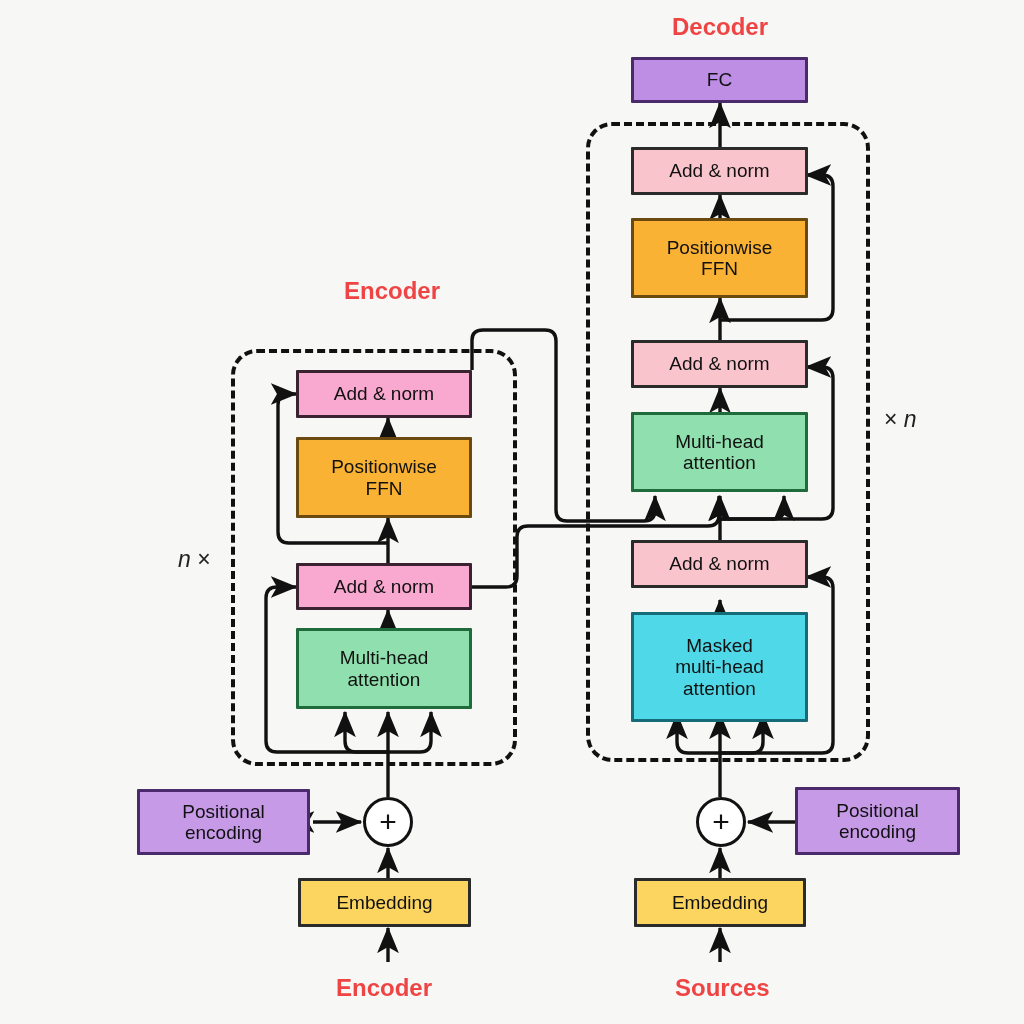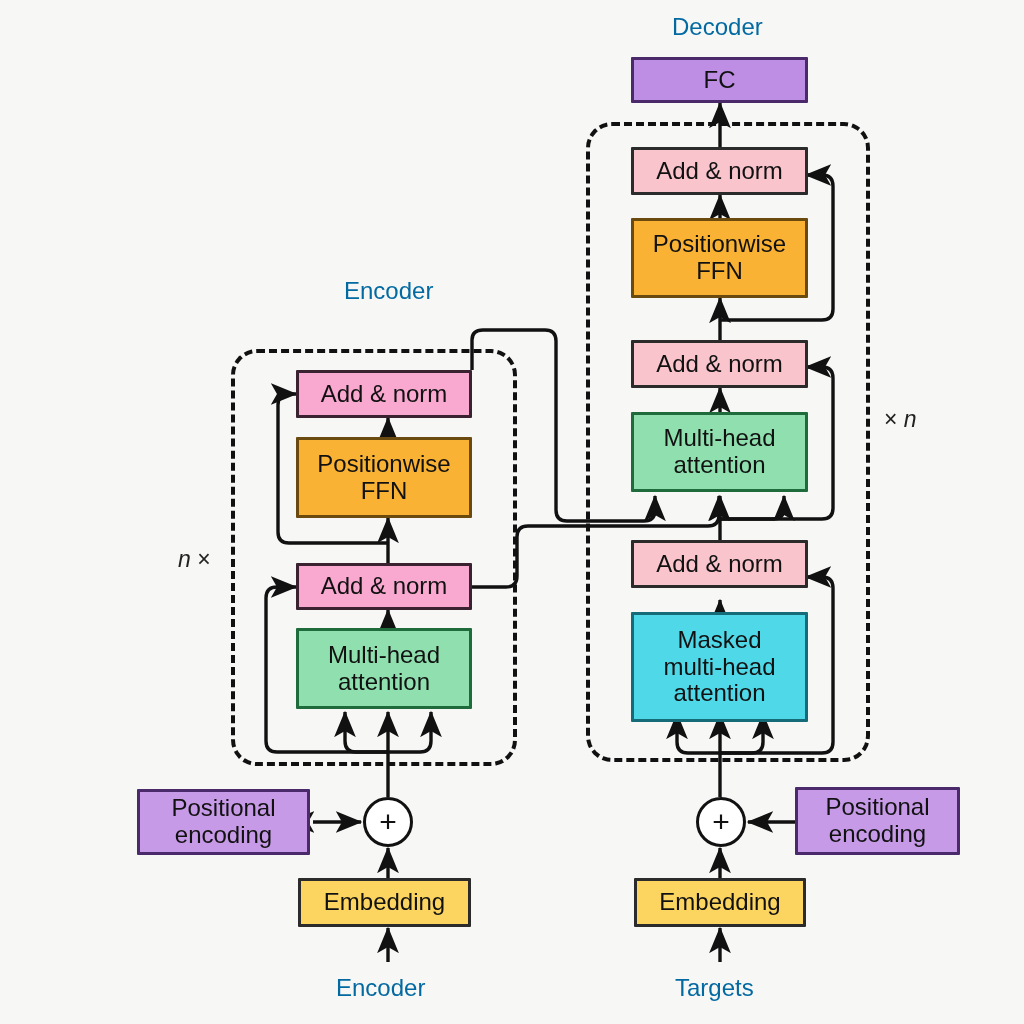--- a/index.html
+++ b/index.html
@@ -24,31 +24,32 @@
   }
   .node {
     position: absolute;
     box-sizing: border-box;
     display: flex;
     align-items: center;
     justify-content: center;
     text-align: center;
     line-height: 1.12;
     color: #111;
-    font-size: 24px;
+    font-size: 19px;
     border-radius: 1px;
     z-index: 4;
   }
   .node span { display: block; pointer-events: none; }
   .plain-label {
     position: absolute;
-    color: #0369a1;
+    color: #ef4444;
     font-size: 24px;
     z-index: 5;
     white-space: nowrap;
+    font-weight: bold;
   }
   .rep-label {
     position: absolute;
     color: #222;
     font-size: 23px;
     z-index: 5;
     white-space: nowrap;
   }
   .rep-label i { font-style: italic; }
   .circ-op {
@@ -246,15 +247,15 @@
 
   <div class="circ-op" style="left:696px; top:797px; width:50px; height:50px; border:3.4px solid #111;">
     <span>+</span>
   </div>
 
   <div class="node" style="left:634px; top:878px; width:172px; height:49px;
               background:#fcd561; border:3px solid #2b2b2b;">
     <span>Embedding</span>
   </div>
 
-  <div class="plain-label" style="left:675px; top:974px;">Targets</div>
+  <div class="plain-label" style="left:675px; top:974px;">Sources</div>
 
 </div>
 
 </body></html>

